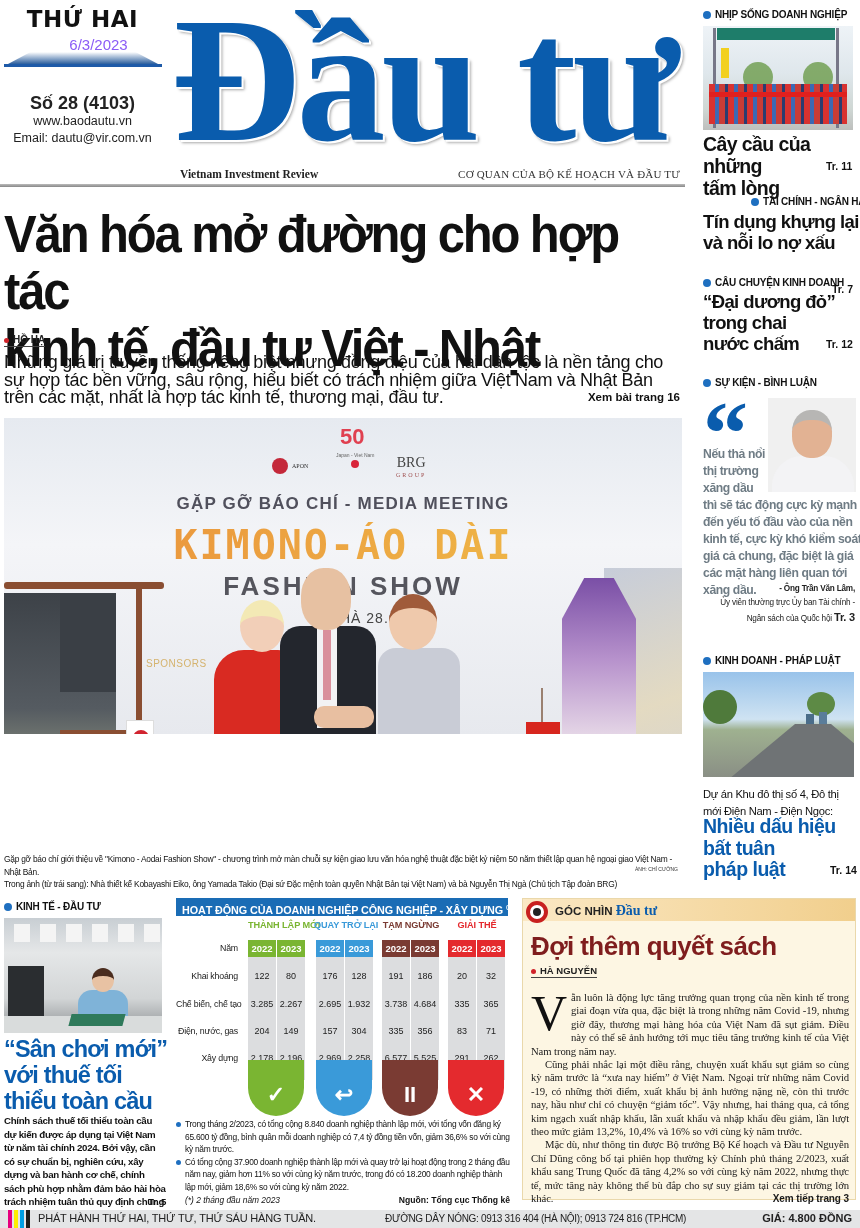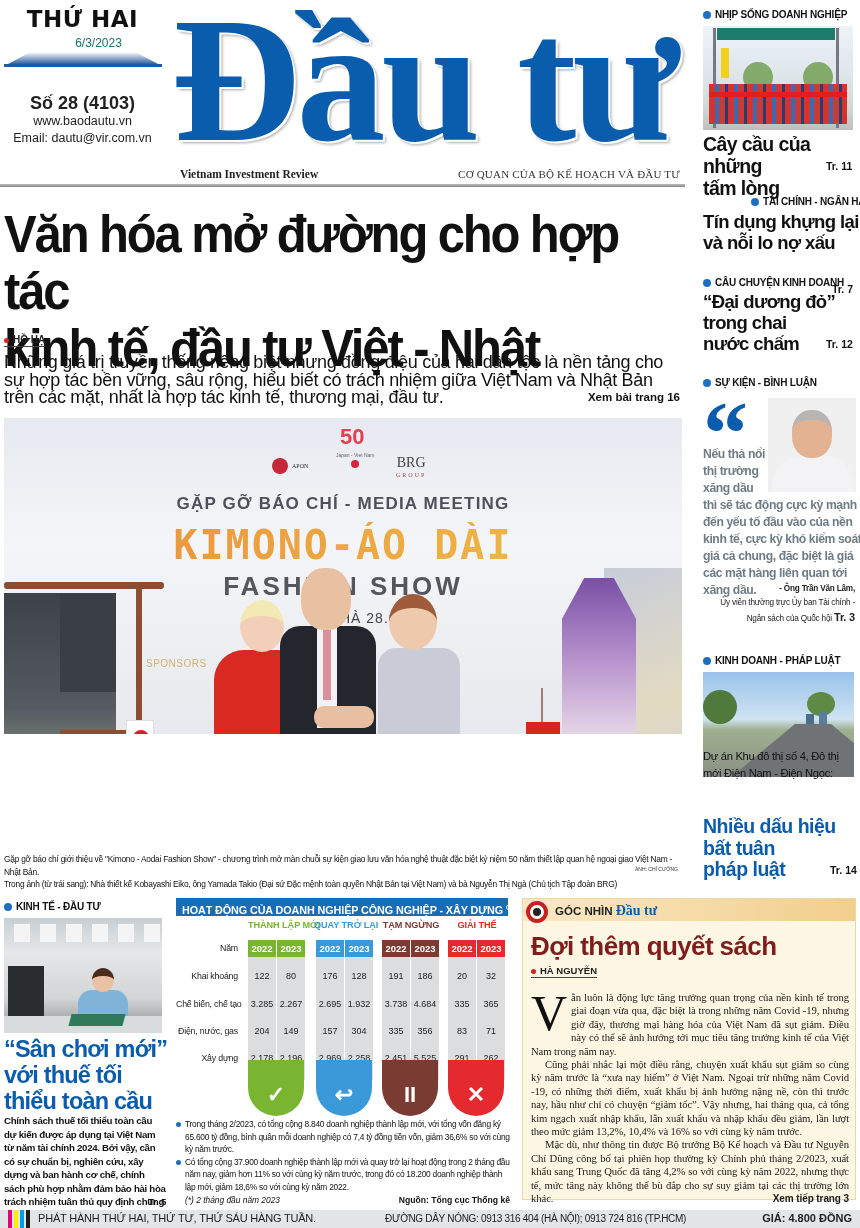--- a/index.html
+++ b/index.html
@@ -2,21 +2,21 @@
 <html><head>
 <meta charset="utf-8">
 <style>
   * { box-sizing: border-box; margin: 0; padding: 0; }
   html, body { width: 860px; height: 1228px; background: #ffffff; overflow: hidden; }
   body { position: relative; font-family: "Liberation Sans", sans-serif; color: #1a1a1a; }
 
   
   .masthead-left { position: absolute; left: 0; top: 0; width: 170px; height: 185px; }
   .day { position: absolute; left: 0; width: 165px; top: 6px; text-align: center; font-weight: bold; font-size: 23px; letter-spacing: 0.5px; color: #111; font-family: "DejaVu Sans", sans-serif; }
-  .date { position: absolute; left: 0; width: 165px; top: 36px; text-align: center; font-size: 12px; color: #0f766e; padding-left: 32px; }
+  .date { position: absolute; left: 0; width: 165px; top: 36px; text-align: center; font-size: 15px; color: #8b5cf6; padding-left: 32px; }
   .trap { position: absolute; left: 8px; top: 52px; width: 150px; height: 12px;
           background: linear-gradient(#ffffff, #2c5f9e); clip-path: polygon(15% 0, 85% 0, 100% 100%, 0 100%); }
   .trap-line { position: absolute; left: 4px; top: 64px; width: 158px; height: 3px; background: #1e5aa8; }
   .issue { position: absolute; left: 0; width: 165px; top: 93px; text-align: center; font-weight: bold; font-size: 18px; color: #222; }
   .web { position: absolute; left: 0; width: 165px; top: 114px; text-align: center; font-size: 12.5px; color: #222; }
   .email { position: absolute; left: 0; width: 165px; top: 131px; text-align: center; font-size: 12.5px; color: #222; }
 
   .logo { position: absolute; left: 172px; top: -12px; width: 510px; height: 185px;
           font-family: "Liberation Serif", serif; font-weight: bold; font-size: 178px; line-height: 185px;
           color: #0a5cad; letter-spacing: -4px; white-space: nowrap;
@@ -114,21 +114,21 @@
   .quote-author { position: absolute; left: 703px; top: 582px; width: 152px; text-align: right; font-size: 8.2px; line-height: 14px; color: #222; letter-spacing: -0.2px; }
   .quote-author b { font-weight: bold; }
 
   .img-road { position: absolute; left: 703px; top: 672px; width: 151px; height: 105px; overflow: hidden;
               background: linear-gradient(180deg, #99c3ea 0%, #cfe3f2 45%, #9fb190 55%, #8a8f85 100%); }
   .img-road .road { position: absolute; left: 20px; top: 52px; width: 180px; height: 60px; background: #6f7375; clip-path: polygon(40% 0, 60% 0, 100% 100%, 0 100%); }
   .img-road .tw1 { position: absolute; left: 103px; top: 42px; width: 8px; height: 14px; background: #4a6d8a; }
   .img-road .tw2 { position: absolute; left: 116px; top: 40px; width: 8px; height: 16px; background: #5a7d9a; }
   .img-road .t1 { position: absolute; left: 0; top: 18px; width: 34px; height: 34px; border-radius: 50%; background: #4f7a3b; }
   .img-road .t2 { position: absolute; left: 104px; top: 20px; width: 28px; height: 24px; border-radius: 50%; background: #5d8a45; }
-  .road-kicker { position: absolute; left: 703px; top: 748px; width: 155px; font-size: 11.2px; line-height: 17px; color: #111; letter-spacing: -0.3px; }
+  .road-kicker { position: absolute; left: 703px; top: 786px; width: 155px; font-size: 11.2px; line-height: 17px; color: #111; letter-spacing: -0.3px; }
   .road-title { position: absolute; left: 703px; top: 816px; width: 150px; font-weight: bold; color: #0a5cad; font-size: 19.5px; line-height: 21.5px; letter-spacing: -0.5px; }
 
   
   .img-factory { position: absolute; left: 4px; top: 918px; width: 158px; height: 115px; overflow: hidden;
                  background: linear-gradient(180deg, #c8ced3 0%, #e5e7e8 30%, #d2d5d6 70%, #8c9093 100%); }
   .img-factory .lights { position: absolute; left: 0; top: 6px; width: 100%; height: 18px; background: repeating-linear-gradient(90deg, transparent 0 10px, #f4f4f4 10px 26px); }
   .img-factory .worker-head { position: absolute; left: 88px; top: 50px; width: 22px; height: 24px; border-radius: 50%; background: #e8c2a3; border-top: 8px solid #4a2c1e; }
   .img-factory .worker-body { position: absolute; left: 74px; top: 72px; width: 50px; height: 30px; border-radius: 14px 14px 0 0; background: #7fb3d8; }
   .img-factory .desk { position: absolute; left: 0; top: 98px; width: 100%; height: 17px; background: #d9dcdc; }
   .img-factory .board { position: absolute; left: 66px; top: 96px; width: 54px; height: 12px; background: #2f7a5b; transform: skewX(-15deg); }
@@ -370,21 +370,21 @@
 <div class="cell" style="left:382px; top:1026px;">335</div>
 <div class="cell" style="left:411px; top:1026px;">356</div>
 <div class="cell" style="left:448px; top:1026px;">83</div>
 <div class="cell" style="left:477px; top:1026px;">71</div>
 
 <div class="row-label" style="top:1053px;">Xây dựng</div>
 <div class="cell" style="left:248px; top:1053px;">2.178</div>
 <div class="cell" style="left:277px; top:1053px;">2.196</div>
 <div class="cell" style="left:316px; top:1053px;">2.969</div>
 <div class="cell" style="left:345px; top:1053px;">2.258</div>
-<div class="cell" style="left:382px; top:1053px;">2.451</div>
+<div class="cell" style="left:382px; top:1053px;">6.577</div>
 <div class="cell" style="left:411px; top:1053px;">5.525</div>
 <div class="cell" style="left:448px; top:1053px;">291</div>
 <div class="cell" style="left:477px; top:1053px;">262</div>
 
 <div class="circle" style="left:248px; background:#7ab532;">✓</div>
 <div class="circle" style="left:316px; background:#3a9ad9;">↩</div>
 <div class="circle" style="left:382px; background:#7a3b33;">II</div>
 <div class="circle" style="left:448px; background:#e42a2e;">✕</div>
 
 <div class="info-bullets">

